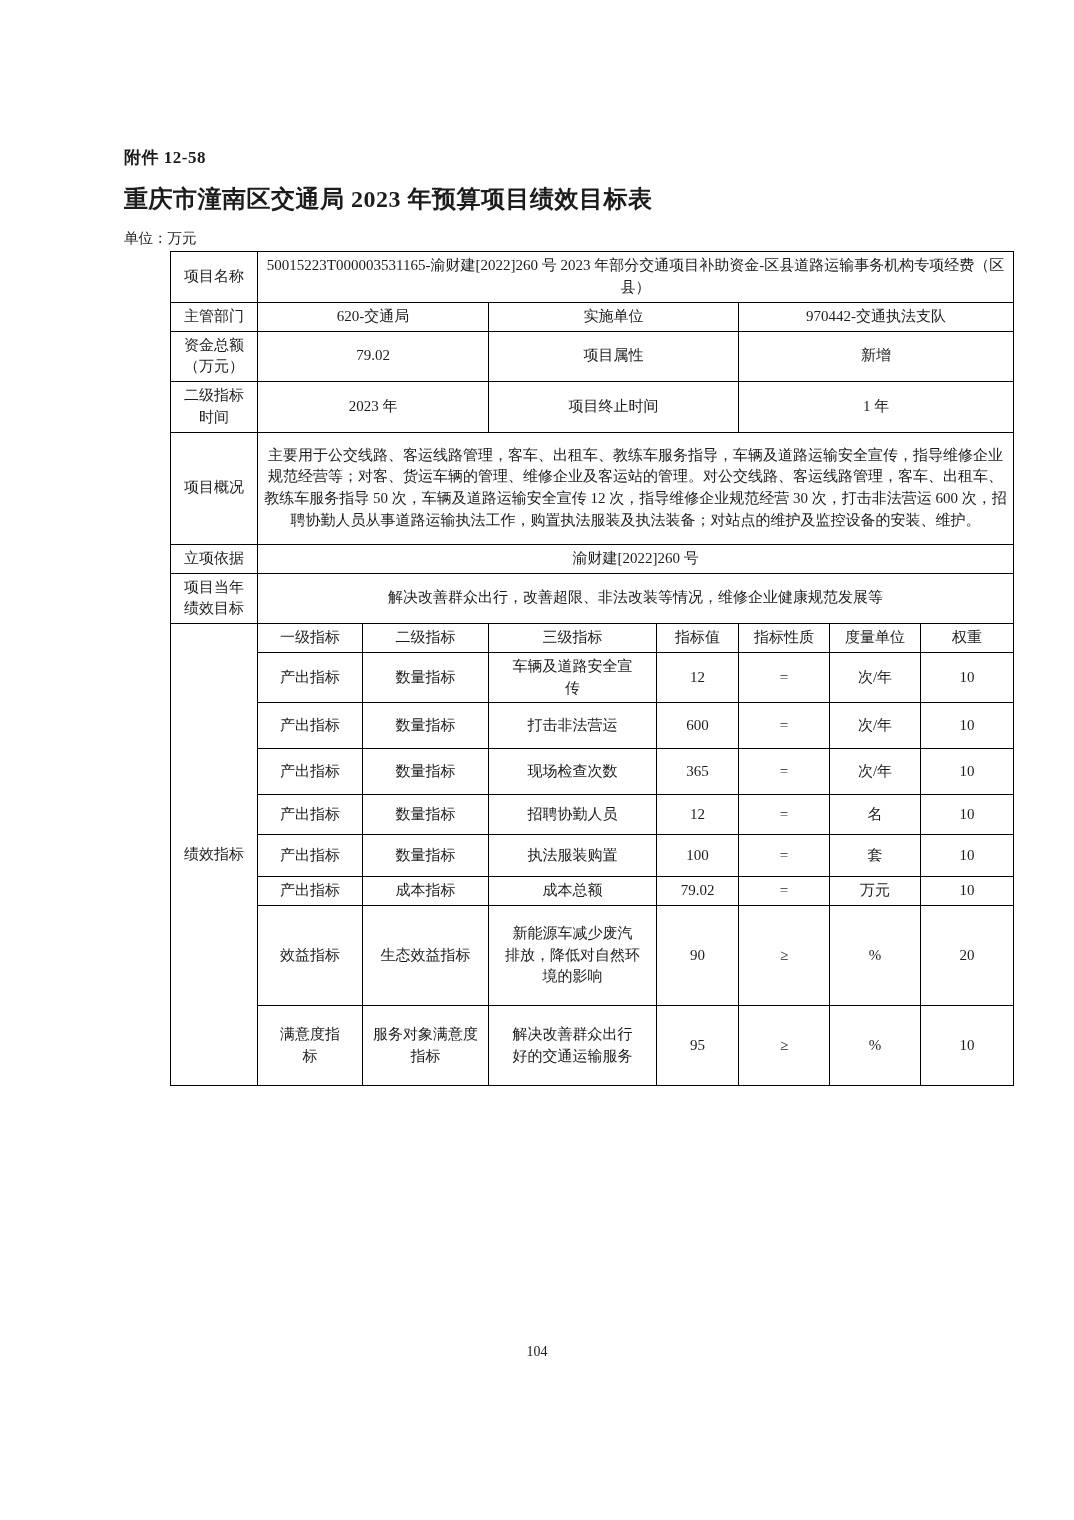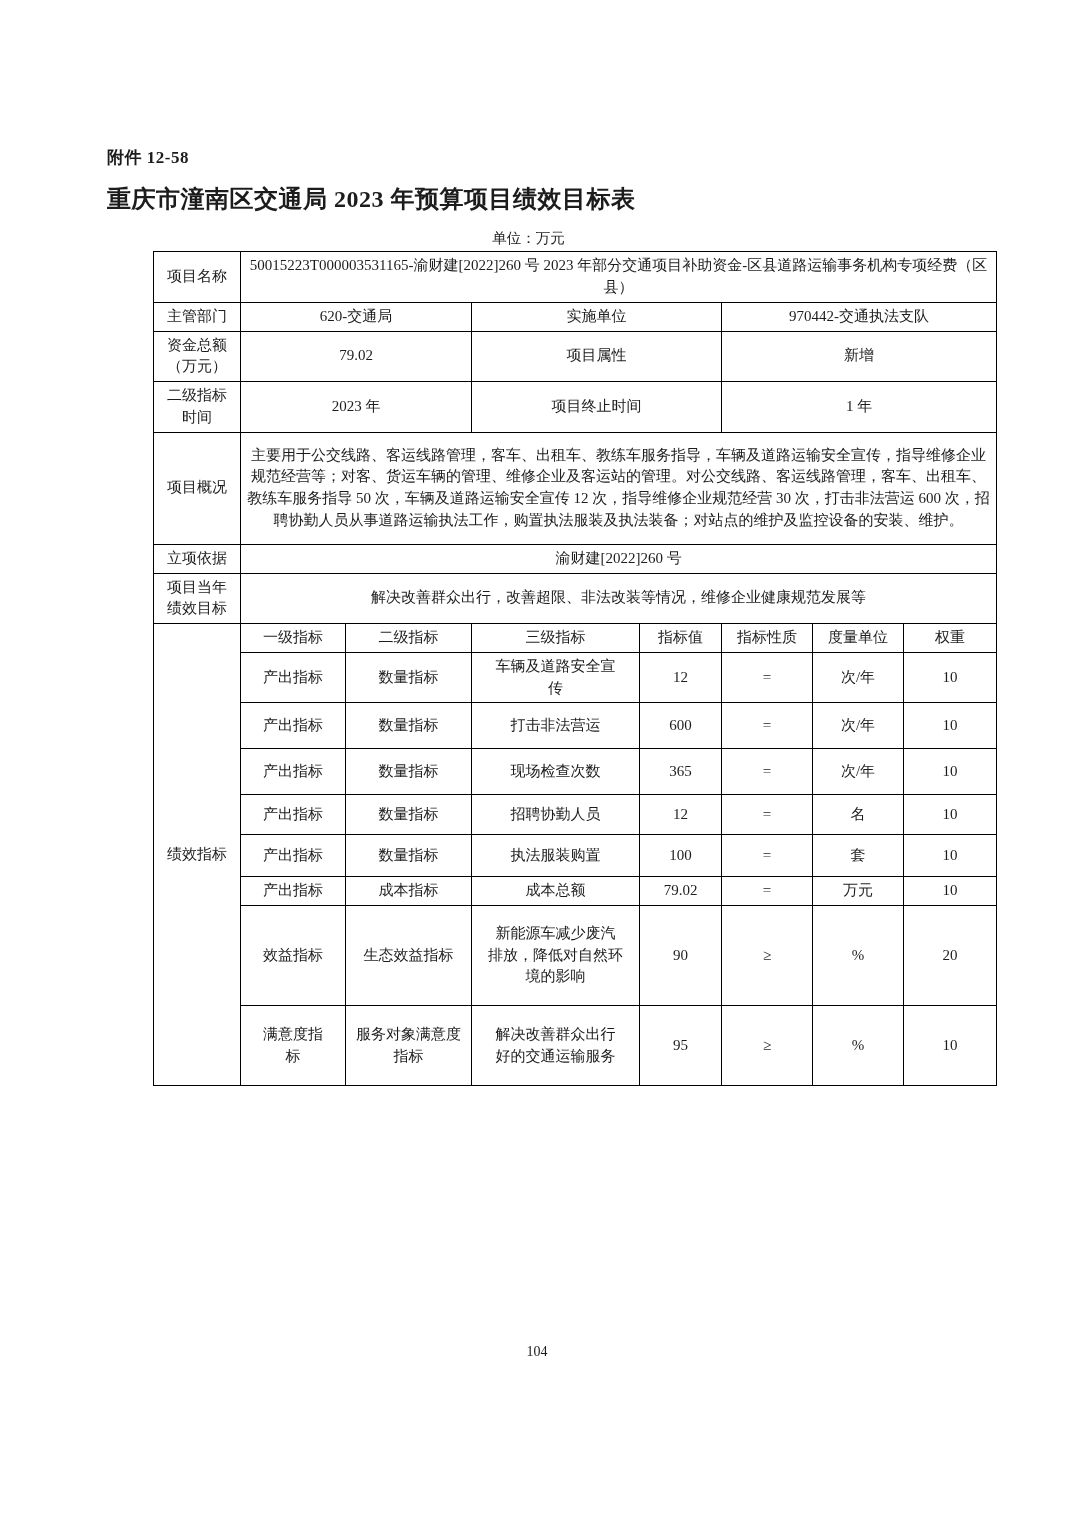--- a/index.html
+++ b/index.html
@@ -8,39 +8,39 @@
     position: relative;
     width: 1074px;
     height: 1520px;
     background: #ffffff;
     color: #1c1c1c;
     font-family: "Liberation Serif", "DejaVu Serif", serif;
     overflow: hidden;
   }
   .doc {
     position: absolute;
-    left: 107px;
+    left: 124px;
     top: 0;
     width: 843px;
     padding-top: 146px;
   }
   .attachment {
     font-size: 17px;
     font-weight: bold;
     letter-spacing: 0.5px;
   }
   .doc-title {
     text-align: left;
     font-size: 24px;
     font-weight: bold;
     margin-top: 14px;
     letter-spacing: 0.5px;
   }
   .unit-note {
-    text-align: center;
+    text-align: left;
     font-size: 14.5px;
     margin-top: 14px;
     margin-bottom: 3px;
   }
   table.budget {
     width: 843px;
     border-collapse: collapse;
     table-layout: fixed;
     font-size: 15px;
     margin-left: 46px;

